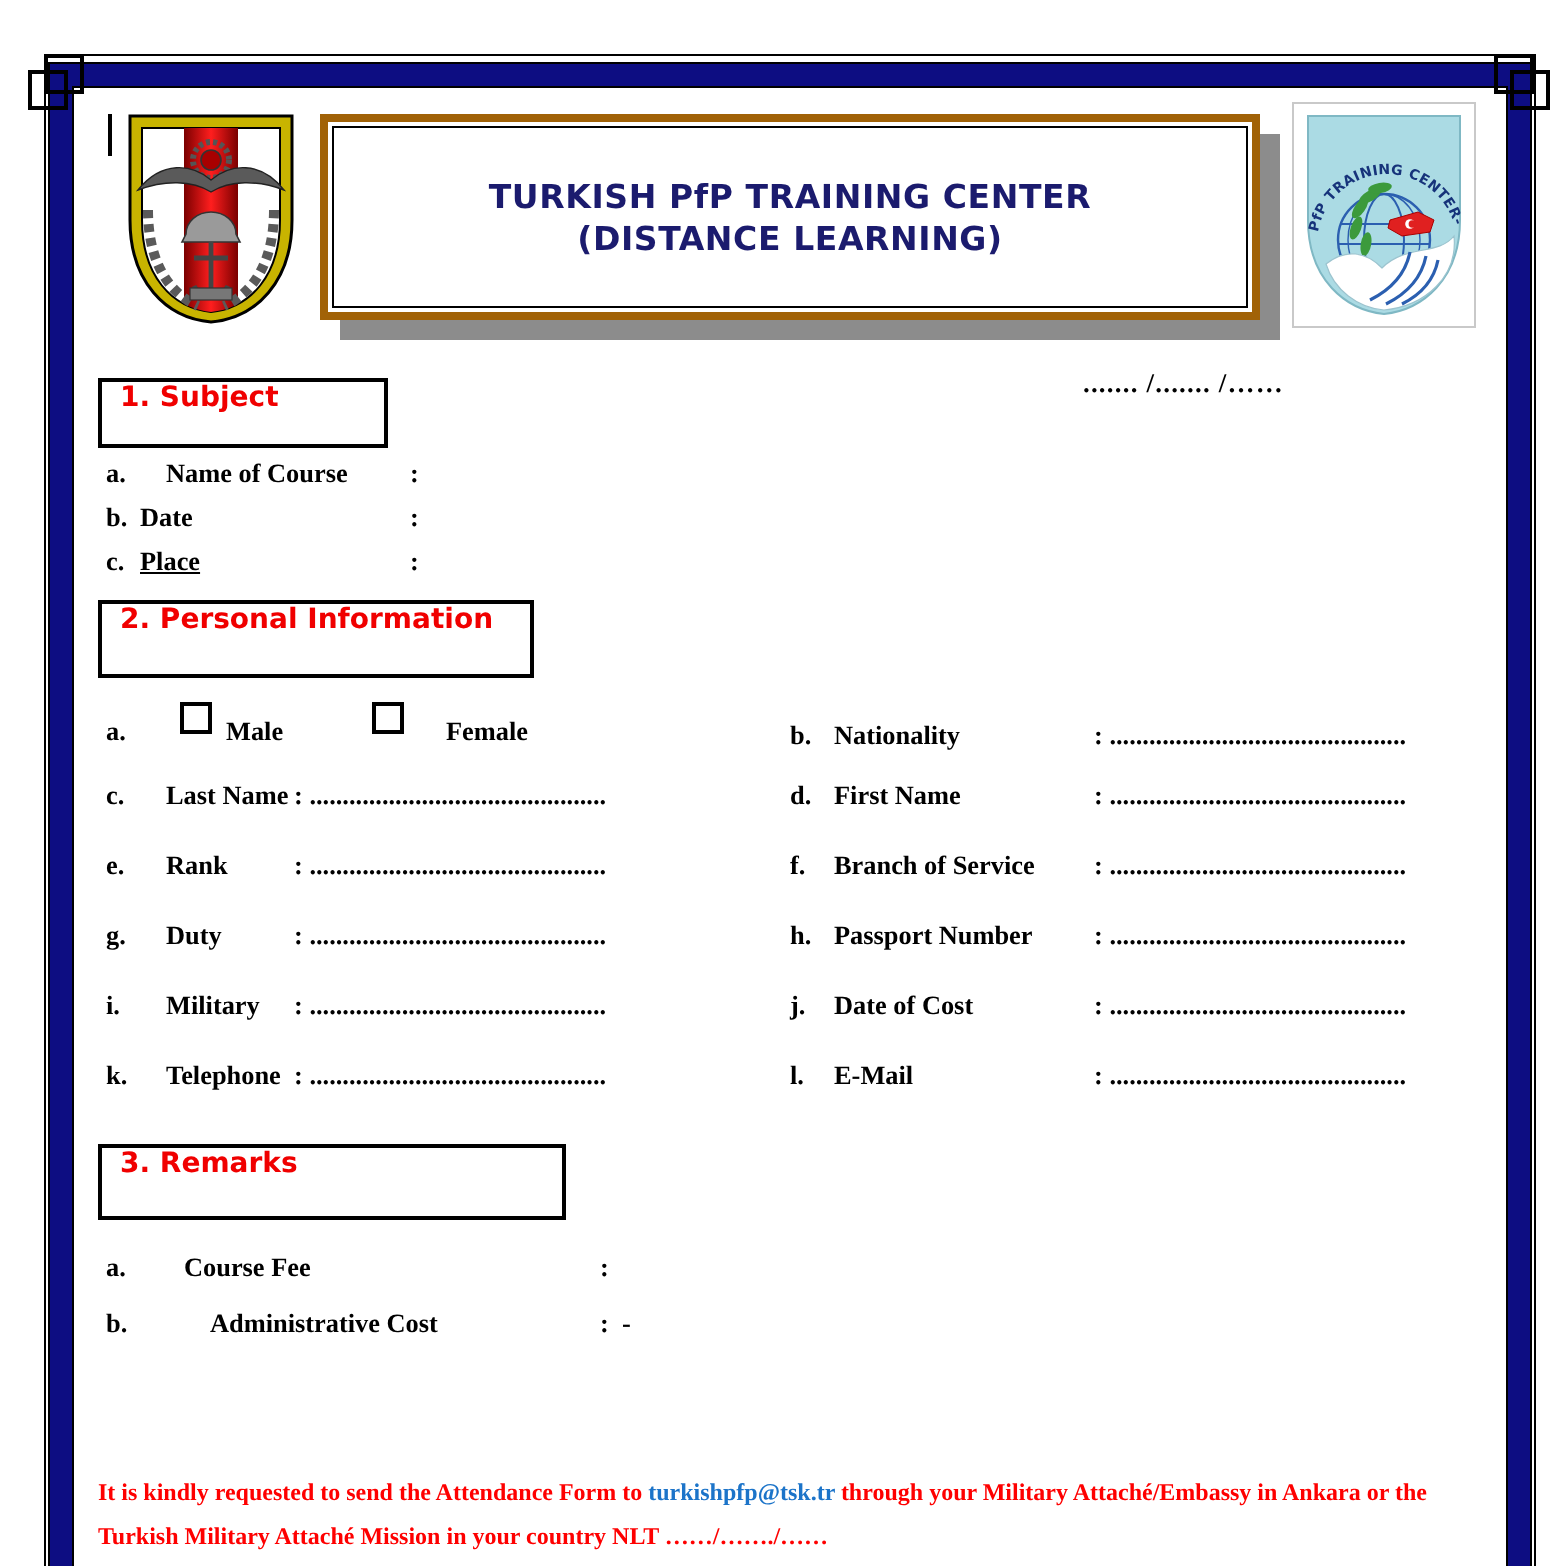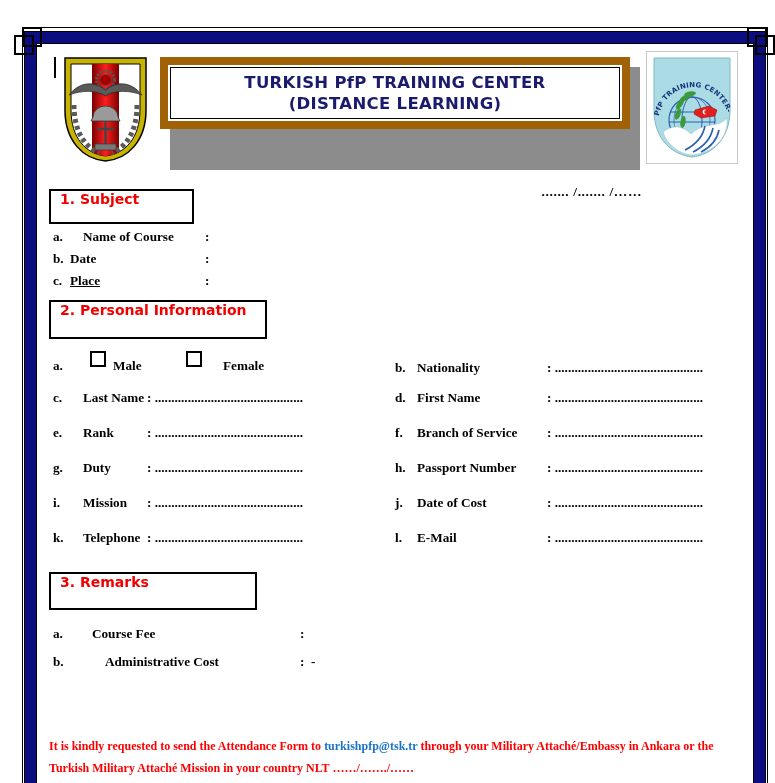--- a/index.html
+++ b/index.html
@@ -11,30 +11,30 @@
   
   #outer-box{left:22px;top:27px;width:744px;height:900px;border:1px solid #000;}
   #navy-box{left:25px;top:32px;width:740px;height:900px;border:11px solid #0d0d82;
             outline:1px solid #000;box-sizing:border-box;}
   #navy-box .inner-line{position:absolute;inset:0;border:1px solid #000;}
   .corner-sq{width:20px;height:20px;border:2px solid #000;background:transparent;box-sizing:border-box;}
   
   #cursor-mark{left:54px;top:57px;width:2px;height:21px;background:#000;}
   #emblem-left{left:59px;top:55px;width:93px;height:109px;}
   #title-shadow{left:170px;top:67px;width:470px;height:103px;background:#8c8c8c;}
-  #title-box{left:160px;top:57px;width:470px;height:72px;background:#fff;border:8px solid #a16207;box-sizing:border-box;}
+  #title-box{left:160px;top:57px;width:470px;height:103px;background:#fff;border:4px solid #a16207;box-sizing:border-box;}
   #title-box .title-inner{position:absolute;inset:2px;border:1px solid #000;display:flex;flex-direction:column;justify-content:center;align-items:center;}
   .title-line{font-family:"DejaVu Sans",sans-serif;font-weight:bold;font-size:16.5px;line-height:21px;color:#1b1b6e;letter-spacing:.3px;white-space:nowrap;}
   #logo-right{left:646px;top:51px;width:92px;height:113px;background:#fff;border:1px solid #c9c9c9;box-sizing:border-box;}
   
   .sec-box{border:2px solid #000;box-sizing:border-box;display:flex;align-items:flex-start;background:#fff;}
   .sec-box span{font-family:"DejaVu Sans",sans-serif;font-weight:bold;font-size:14px;color:#f00000;padding-left:9px;white-space:nowrap;}
   #sec1-box{left:49px;top:189px;width:145px;height:35px;}
   #sec2-box{left:49px;top:300px;width:218px;height:39px;}
-  #sec3-box{left:49px;top:572px;width:208px;height:38px;}
+  #sec3-box{left:49px;top:572px;width:234px;height:38px;}
   
   .lbl{font-weight:bold;font-size:13.2px;color:#000;white-space:nowrap;}
   .dots{font-weight:bold;font-size:13.2px;color:#000;white-space:nowrap;overflow:hidden;display:inline-block;vertical-align:top;}
   #date-line{left:400px;top:184px;width:242px;text-align:right;font-weight:bold;font-size:13.5px;letter-spacing:.6px;color:#000;white-space:nowrap;}
   .row{position:absolute;height:18px;}
   .checkbox{position:absolute;width:16px;height:16px;border:2px solid #000;background:#fff;box-sizing:border-box;}
   
   #footer-note{left:49px;top:735px;width:690px;font-weight:bold;font-size:12px;line-height:22px;color:#fe0000;}
   #footer-note .email{color:#1c74c9;cursor:pointer;}
 </style>
@@ -190,21 +190,21 @@
   <span class="lbl" style="position:absolute;left:34px;">Rank</span>
   <span class="dots" style="position:absolute;left:98px;width:228px;">: .............................................</span>
 </div>
 <div class="row" style="left:49px;top:460px;width:330px;">
   <span class="lbl" style="position:absolute;left:4px;">g.</span>
   <span class="lbl" style="position:absolute;left:34px;">Duty</span>
   <span class="dots" style="position:absolute;left:98px;width:228px;">: .............................................</span>
 </div>
 <div class="row" style="left:49px;top:495px;width:330px;">
   <span class="lbl" style="position:absolute;left:4px;">i.</span>
-  <span class="lbl" style="position:absolute;left:34px;">Mission</span>
+  <span class="lbl" style="position:absolute;left:34px;">Military</span>
   <span class="dots" style="position:absolute;left:98px;width:228px;">: .............................................</span>
 </div>
 <div class="row" style="left:49px;top:530px;width:330px;">
   <span class="lbl" style="position:absolute;left:4px;">k.</span>
   <span class="lbl" style="position:absolute;left:34px;">Telephone</span>
   <span class="dots" style="position:absolute;left:98px;width:228px;">: .............................................</span>
 </div>
 
 <div class="abs sec-box" id="sec3-box">
   <span>3. Remarks</span>

